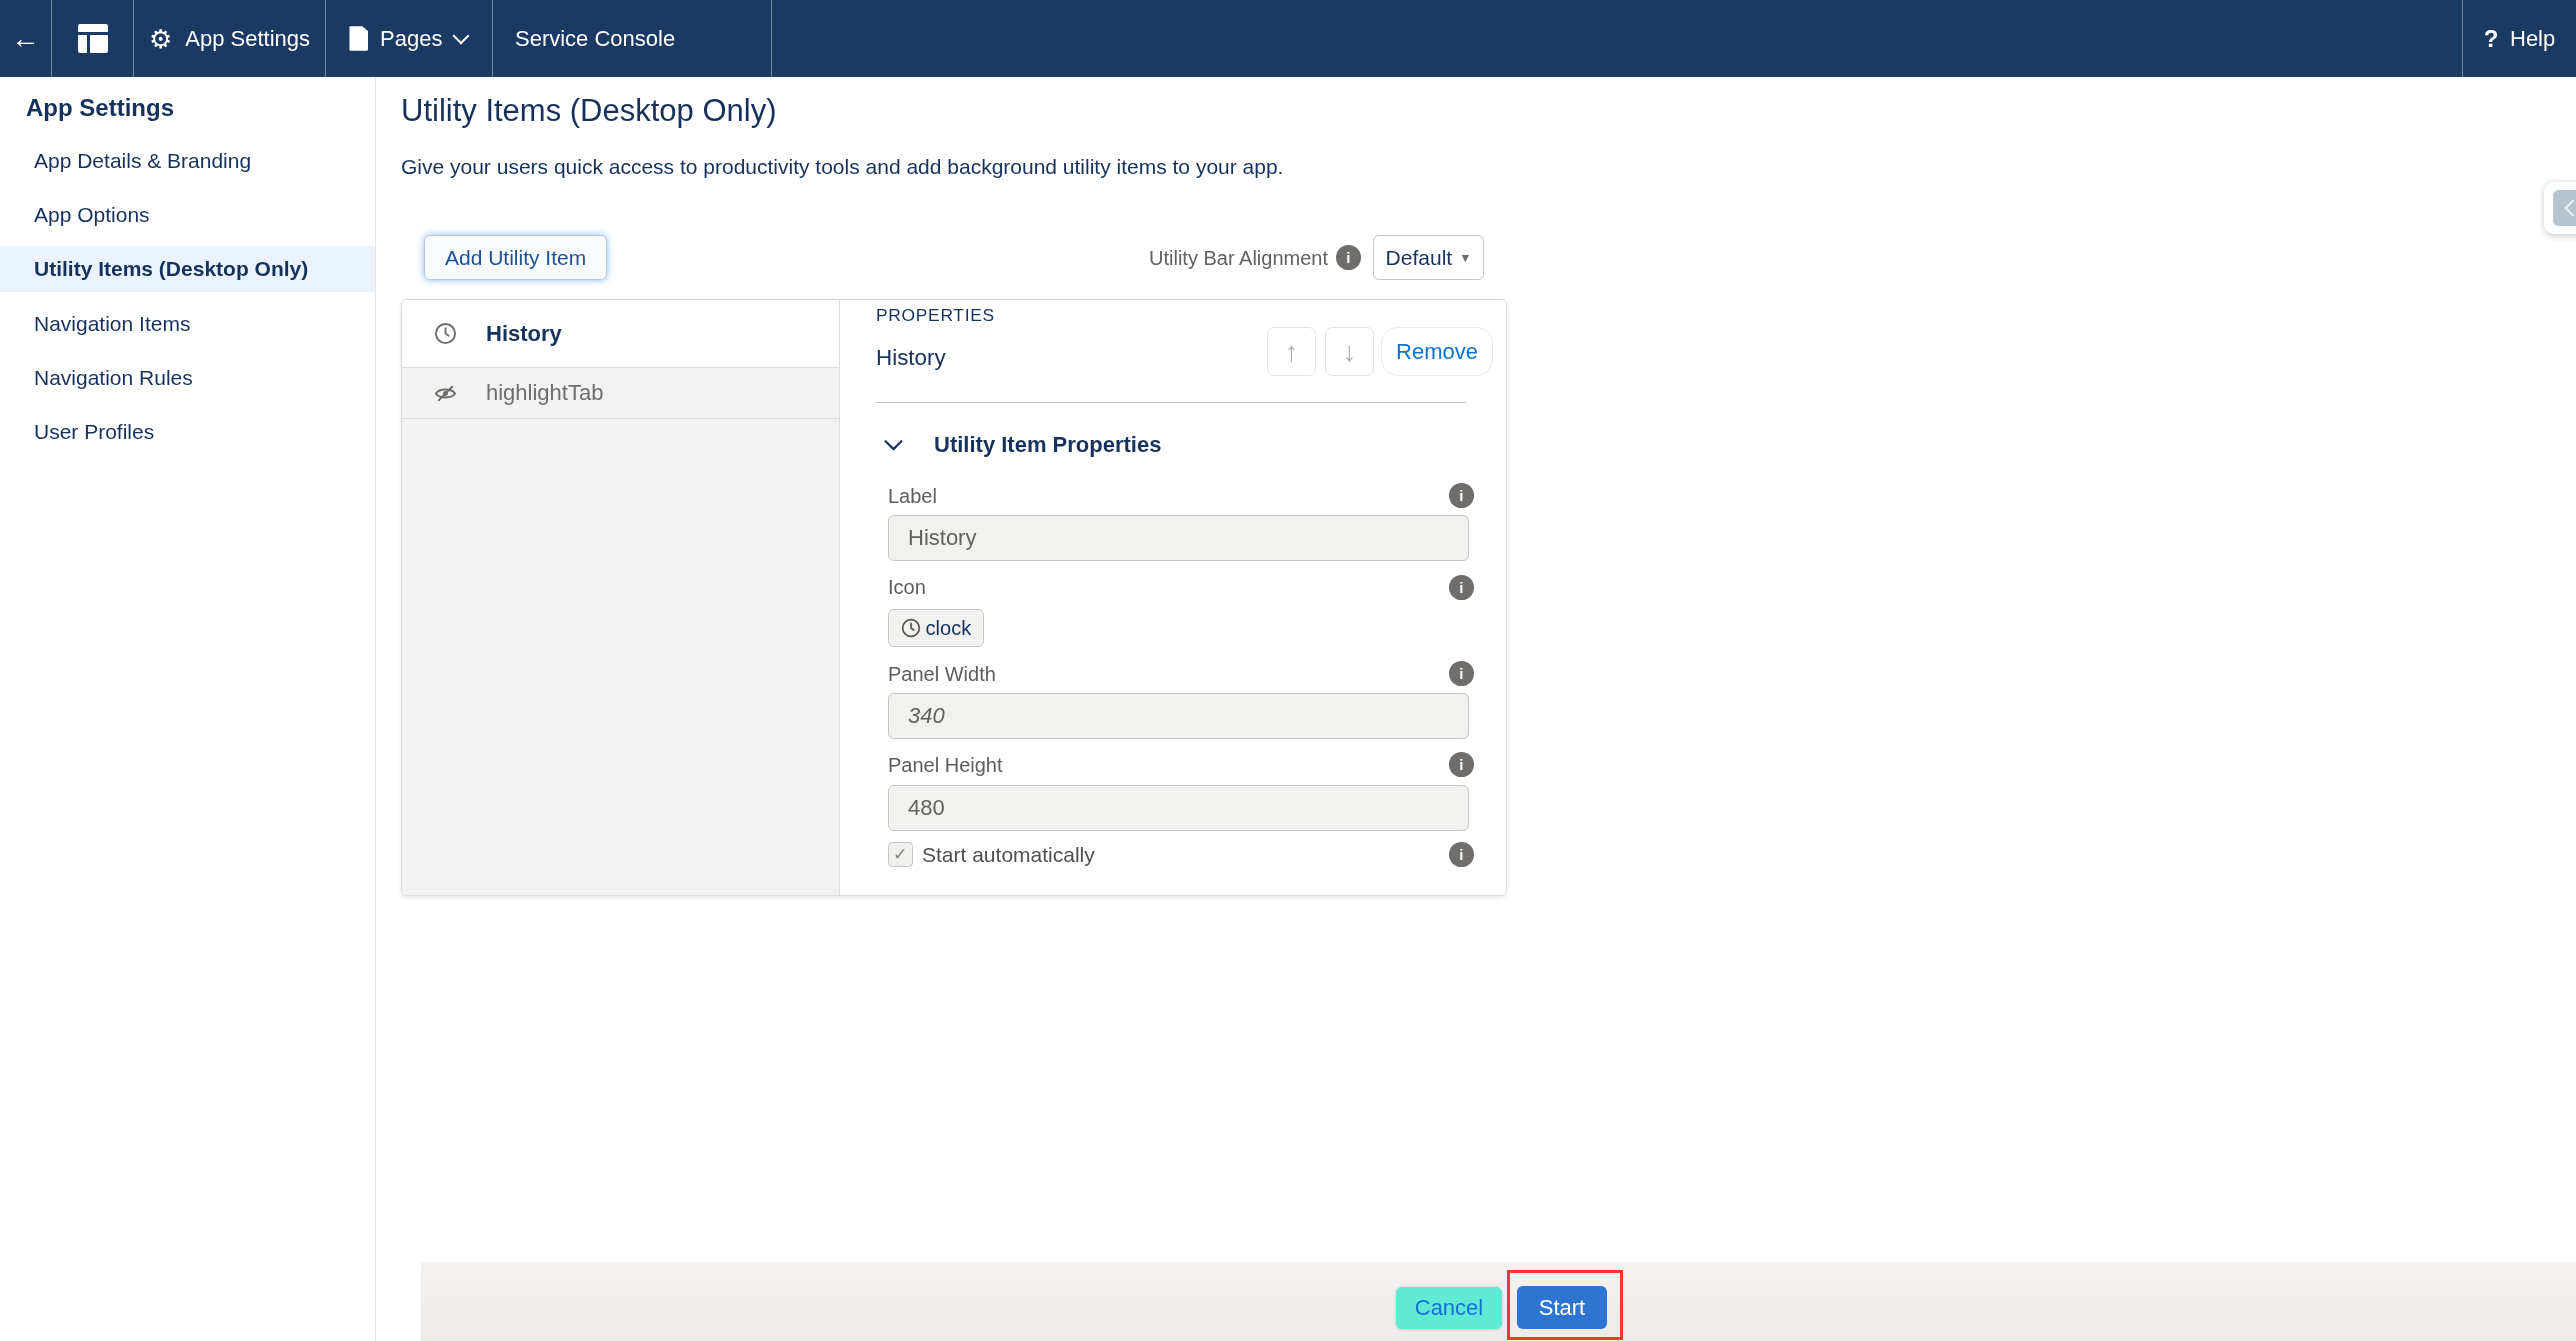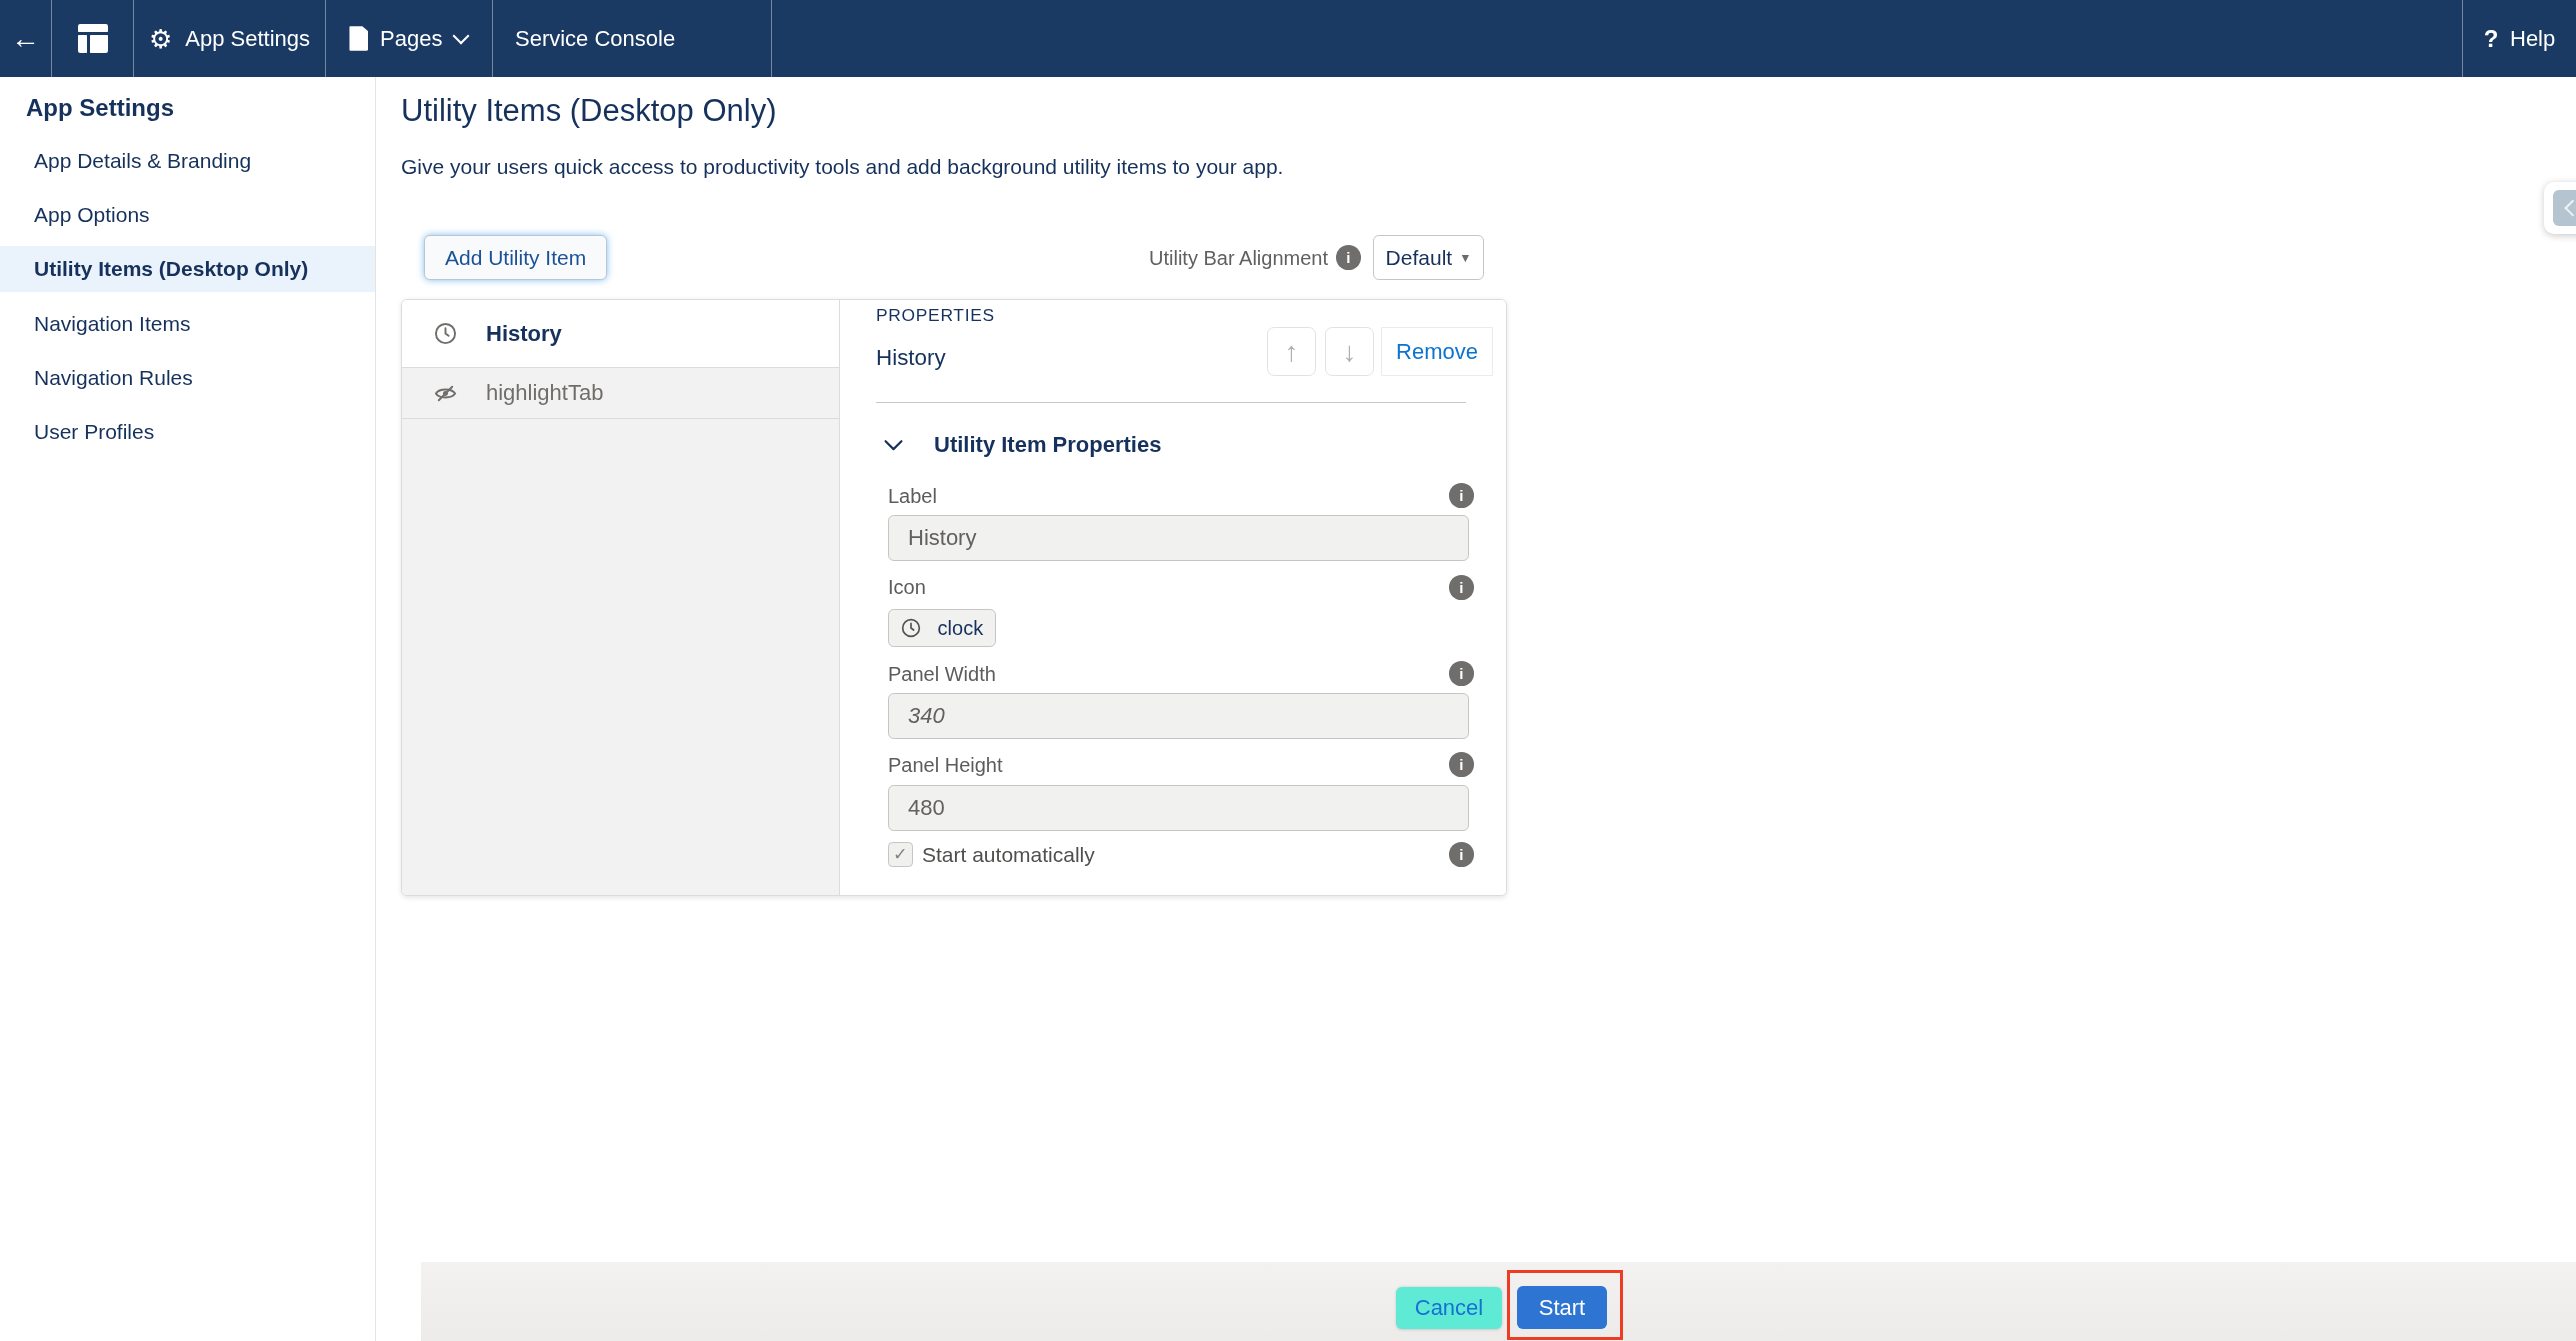--- a/index.html
+++ b/index.html
@@ -91,41 +91,41 @@
   .move-btn {
     position:absolute; top:27px; width:49px; height:49px; background:#fff;
     border:1.4px solid #e3e2e1; border-radius:7.2px; color:#b0adaa; font-size:27.5px;
     display:flex; align-items:center; justify-content:center; cursor:pointer;
     font-family:"Liberation Sans", sans-serif;
   }
   .move-up { left:425px; }
   .move-down { left:483px; }
   .remove-btn {
     position:absolute; top:27px; left:539px; width:112px; height:49px;
-    background:#fff; border:1.4px solid #ecebea; border-radius:1px;
+    background:#fff; border:1.4px solid #ecebea; border-radius:17px;
     color:#0b74d1; font-size:22px; display:flex; align-items:center; justify-content:center; cursor:pointer;
     font-family:"Liberation Sans", sans-serif;
   }
   .props-divider { position:absolute; left:34px; right:40px; top:102px; height:1.4px; background:#c9c7c5; }
 
   .section-header { position:absolute; left:42px; top:132px; display:flex; align-items:center; gap:31px; cursor:pointer; }
   .section-chevron { width:19px; height:13px; color:#16325c; }
   .section-title { font-size:22px; font-weight:700; color:#16325c; }
 
   .field-label { position:absolute; left:46px; font-size:20px; color:#5d5c5a; }
   .field-input {
     position:absolute; left:46px; width:581px; height:46px;
     background:#f1f1f0; border:1.4px solid #c7c5c3; border-radius:5.8px;
     font-size:22px; color:#63615f; padding:0 19px;
     font-family:"Liberation Sans", sans-serif;
   }
   .icon-chip {
     position:absolute; left:46px; top:309px; height:38px; padding:0 11.6px;
     background:#f1f1f0; border:1.4px solid #c7c5c3; border-radius:5.8px;
-    display:flex; align-items:center; gap:17px; cursor:pointer;
+    display:flex; align-items:center; gap:5px; cursor:pointer;
     font-family:"Liberation Sans", sans-serif;
   }
   .icon-chip .chip-icon { width:20px; height:20px; color:#55534f; }
   .icon-chip .chip-label { font-size:20px; color:#16325c; }
 
   .checkbox {
     position:absolute; left:46px; top:542px; width:24.6px; height:24.6px;
     background:#f0f0ef; border:1.4px solid #c7c5c3; border-radius:4.3px;
     display:flex; align-items:center; justify-content:center;
     color:#85837f; font-size:17.4px; cursor:pointer;

